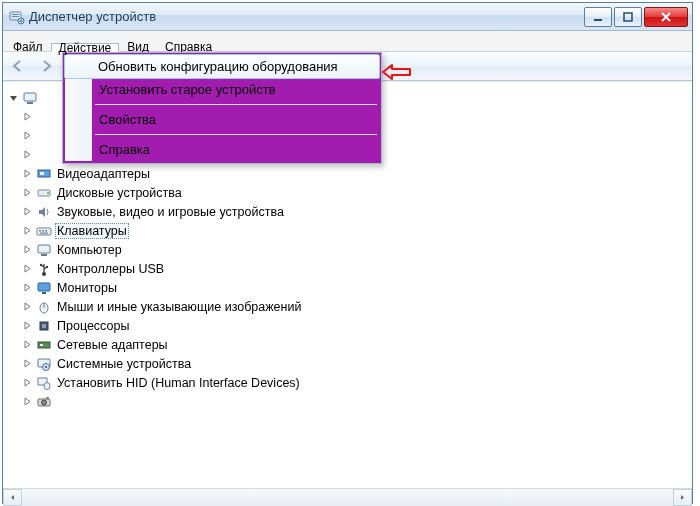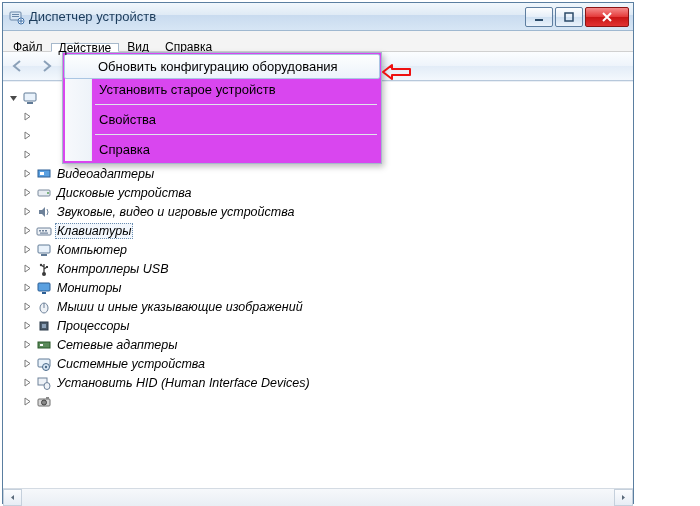--- a/index.html
+++ b/index.html
@@ -8,21 +8,21 @@
     font-family: "Segoe UI", Tahoma, sans-serif;
     font-size: 12px;
     background: #fff;
     color: #000;
     width: 700px;
     height: 506px;
     overflow: hidden;
   }
   .window {
     position: relative;
-    width: 632px;
+    width: 691px;
     height: 502px;
     margin: 2px;
     border: 1px solid #5a7ea0;
     background: #fff;
     box-sizing: border-box;
   }
   
   .titlebar {
     height: 28px;
     background: linear-gradient(to bottom, #f1f7fc 0%, #dfeaf5 45%, #c9dbef 46%, #d7e6f5 100%);
@@ -106,21 +106,20 @@
   
   .client {
     position: relative;
     height: calc(100% - 28px - 20px - 28px - 18px);
     background: #fff;
     border-top: 1px solid #eaeff5;
     overflow: hidden;
   }
   .tree {
     padding: 6px 4px;
-    font-style: italic;
   }
   .tree-row {
     display: flex;
     align-items: center;
     height: 19px;
     gap: 2px;
     white-space: nowrap;
   }
   .tree-row .expander {
     width: 12px; height: 12px;
@@ -140,21 +139,21 @@
     background: #f2f7fd;
     padding: 0 1px;
   }
   .indent-1 { margin-left: 14px; }
   
   .dropdown {
     position: absolute;
     top: 49px;
     left: 59px;
     width: 320px;
-    background: #d946ef;
+    background: #a21caf;
     border: 1px solid #a6b8cb;
     box-shadow: 2px 3px 6px rgba(0,0,0,0.25);
     z-index: 15;
     padding: 2px;
     box-sizing: border-box;
   }
   .dropdown .gutter {
     position: absolute;
     left: 2px; top: 2px; bottom: 2px;
     width: 26px;

